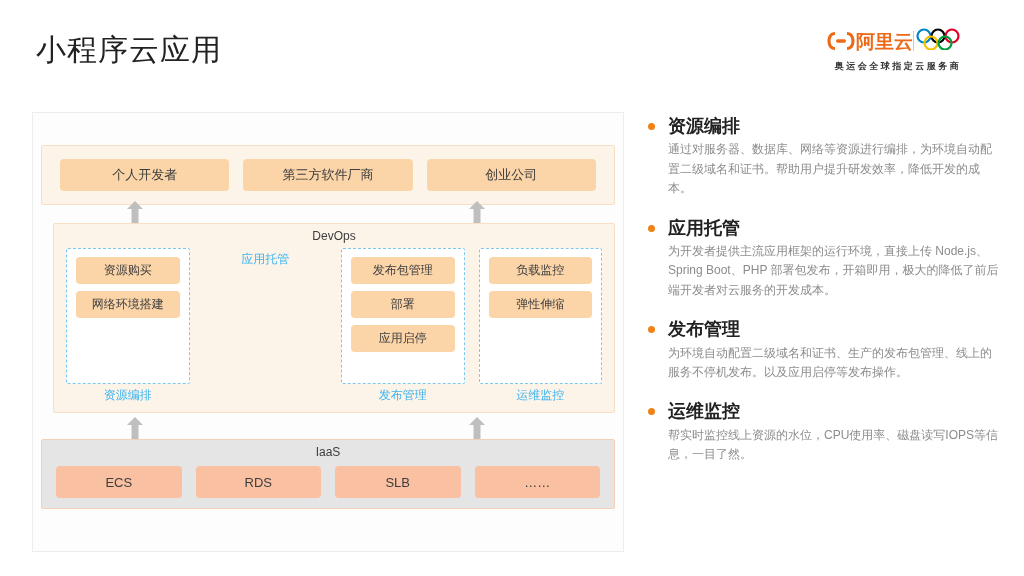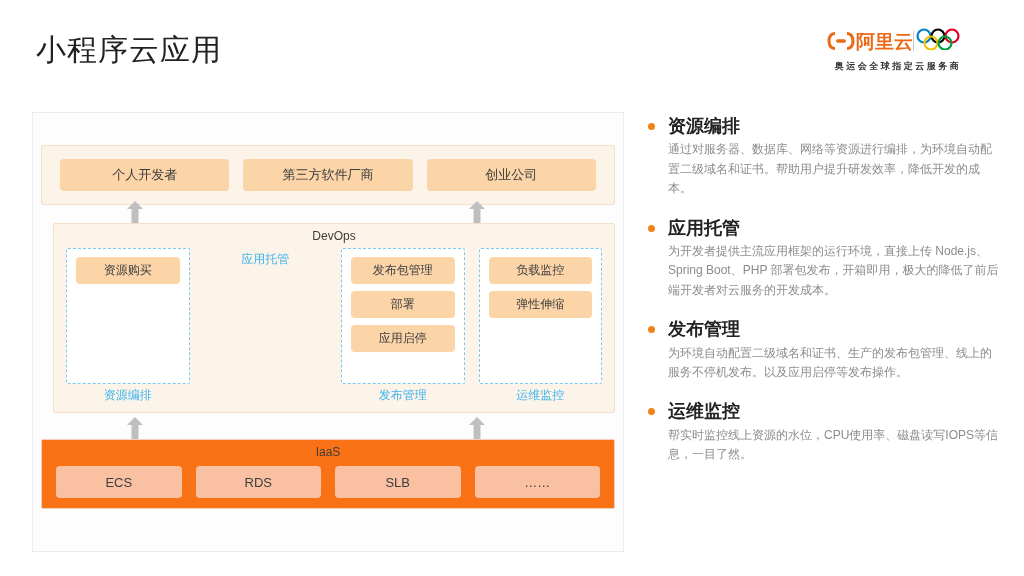--- a/index.html
+++ b/index.html
@@ -186,21 +186,21 @@
     line-height: 22px;
     text-align: center;
     font-size: 12px;
     color: #3cb3f0;
   }
 
   
   #band-iaas {
     top: 326px;
     height: 70px;
-    background: #f97316;
+    background: #e5e5e5;
     border: 1px solid #f5cfba;
   }
   #iaas-label {
     position: absolute;
     top: 5px;
     left: 0; right: 0;
     text-align: center;
     font-size: 12px;
     color: #3d3d3d;
   }
@@ -312,20 +312,21 @@
     </span>
   </div>
 
   <div class="band" id="band-devops">
     <div id="devops-label">DevOps</div>
     <div id="devops-cols">
 
       <div class="devops-col">
         <div class="devops-col-body">
           <div class="devops-item">资源购买</div>
+          <div class="devops-item">网络环境搭建</div>
         </div>
         <div class="devops-col-label">资源编排</div>
       </div>
 
       <div class="devops-col">
         <div class="devops-col-label">应用托管</div>
       </div>
 
       <div class="devops-col">
         <div class="devops-col-body">

